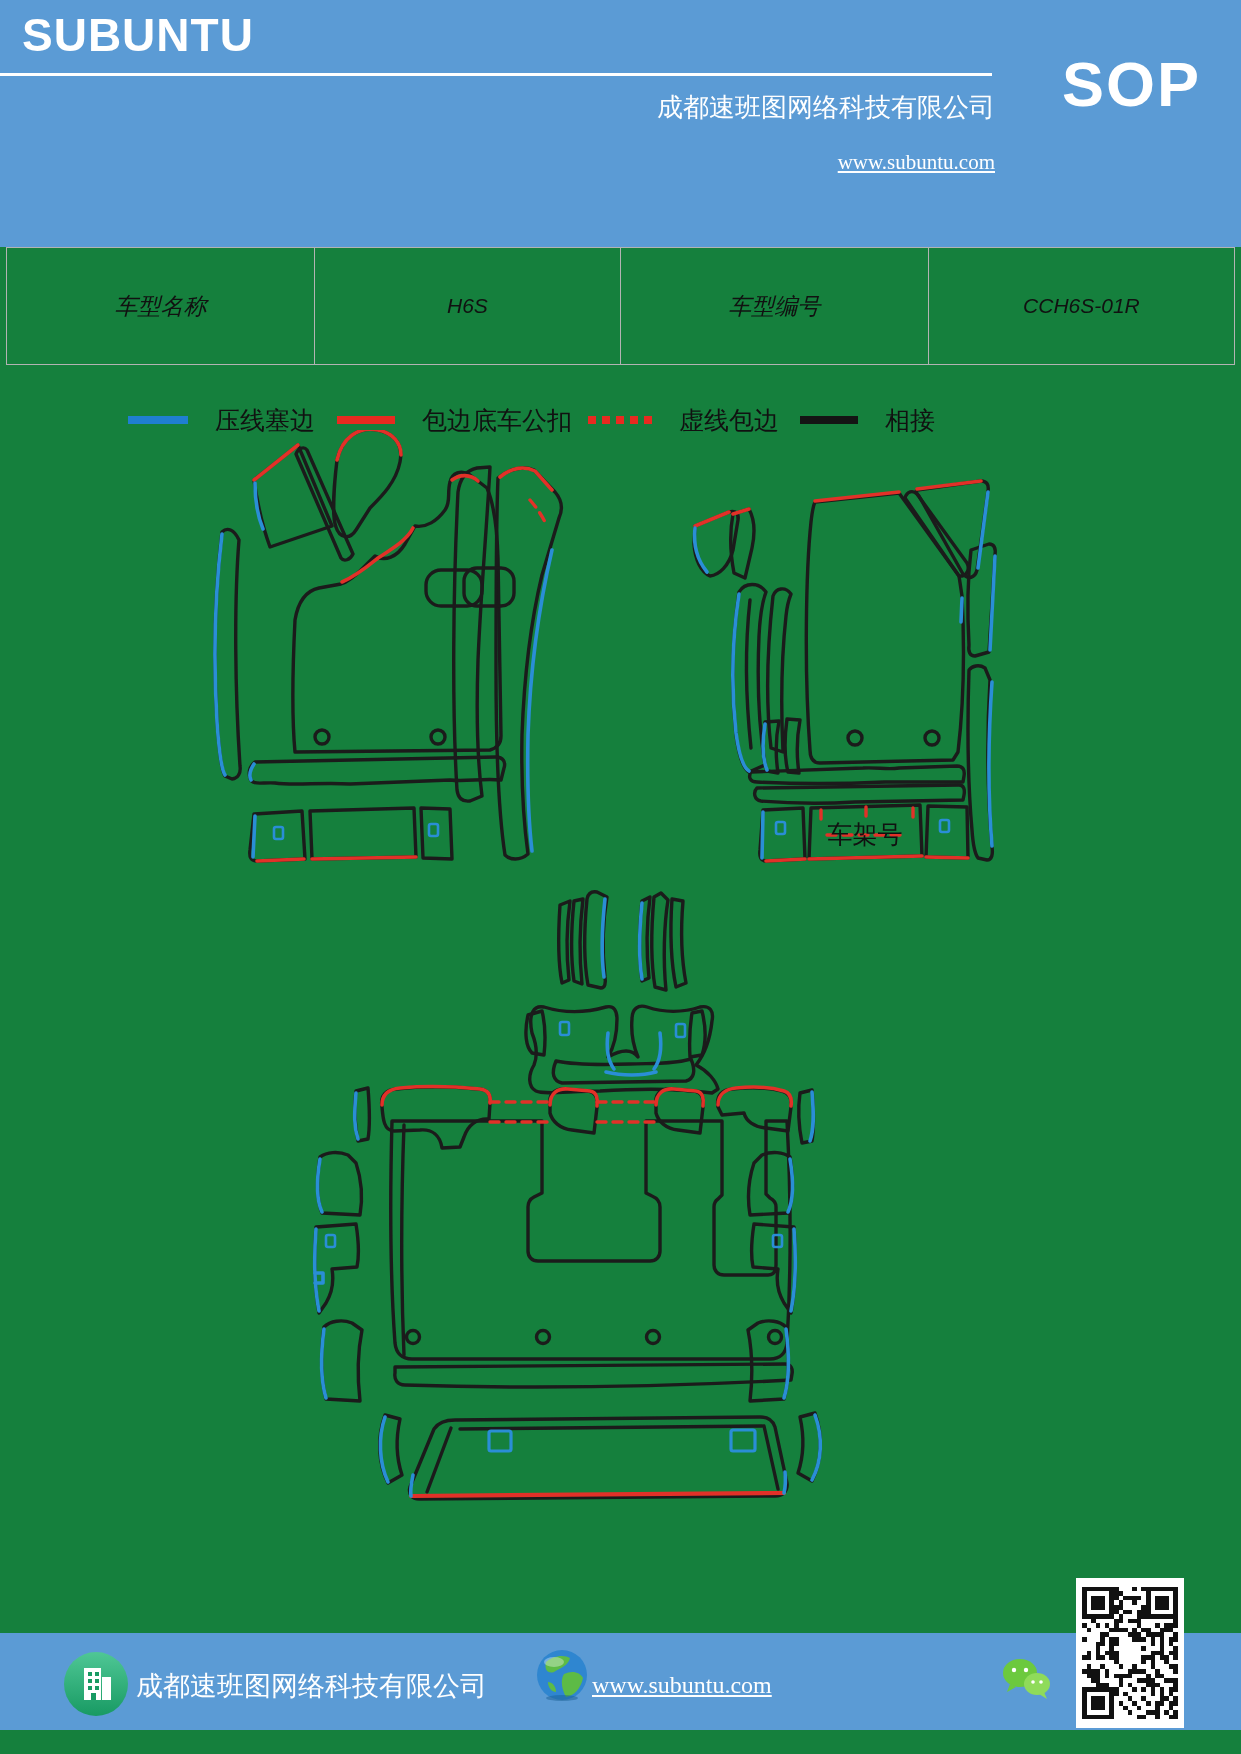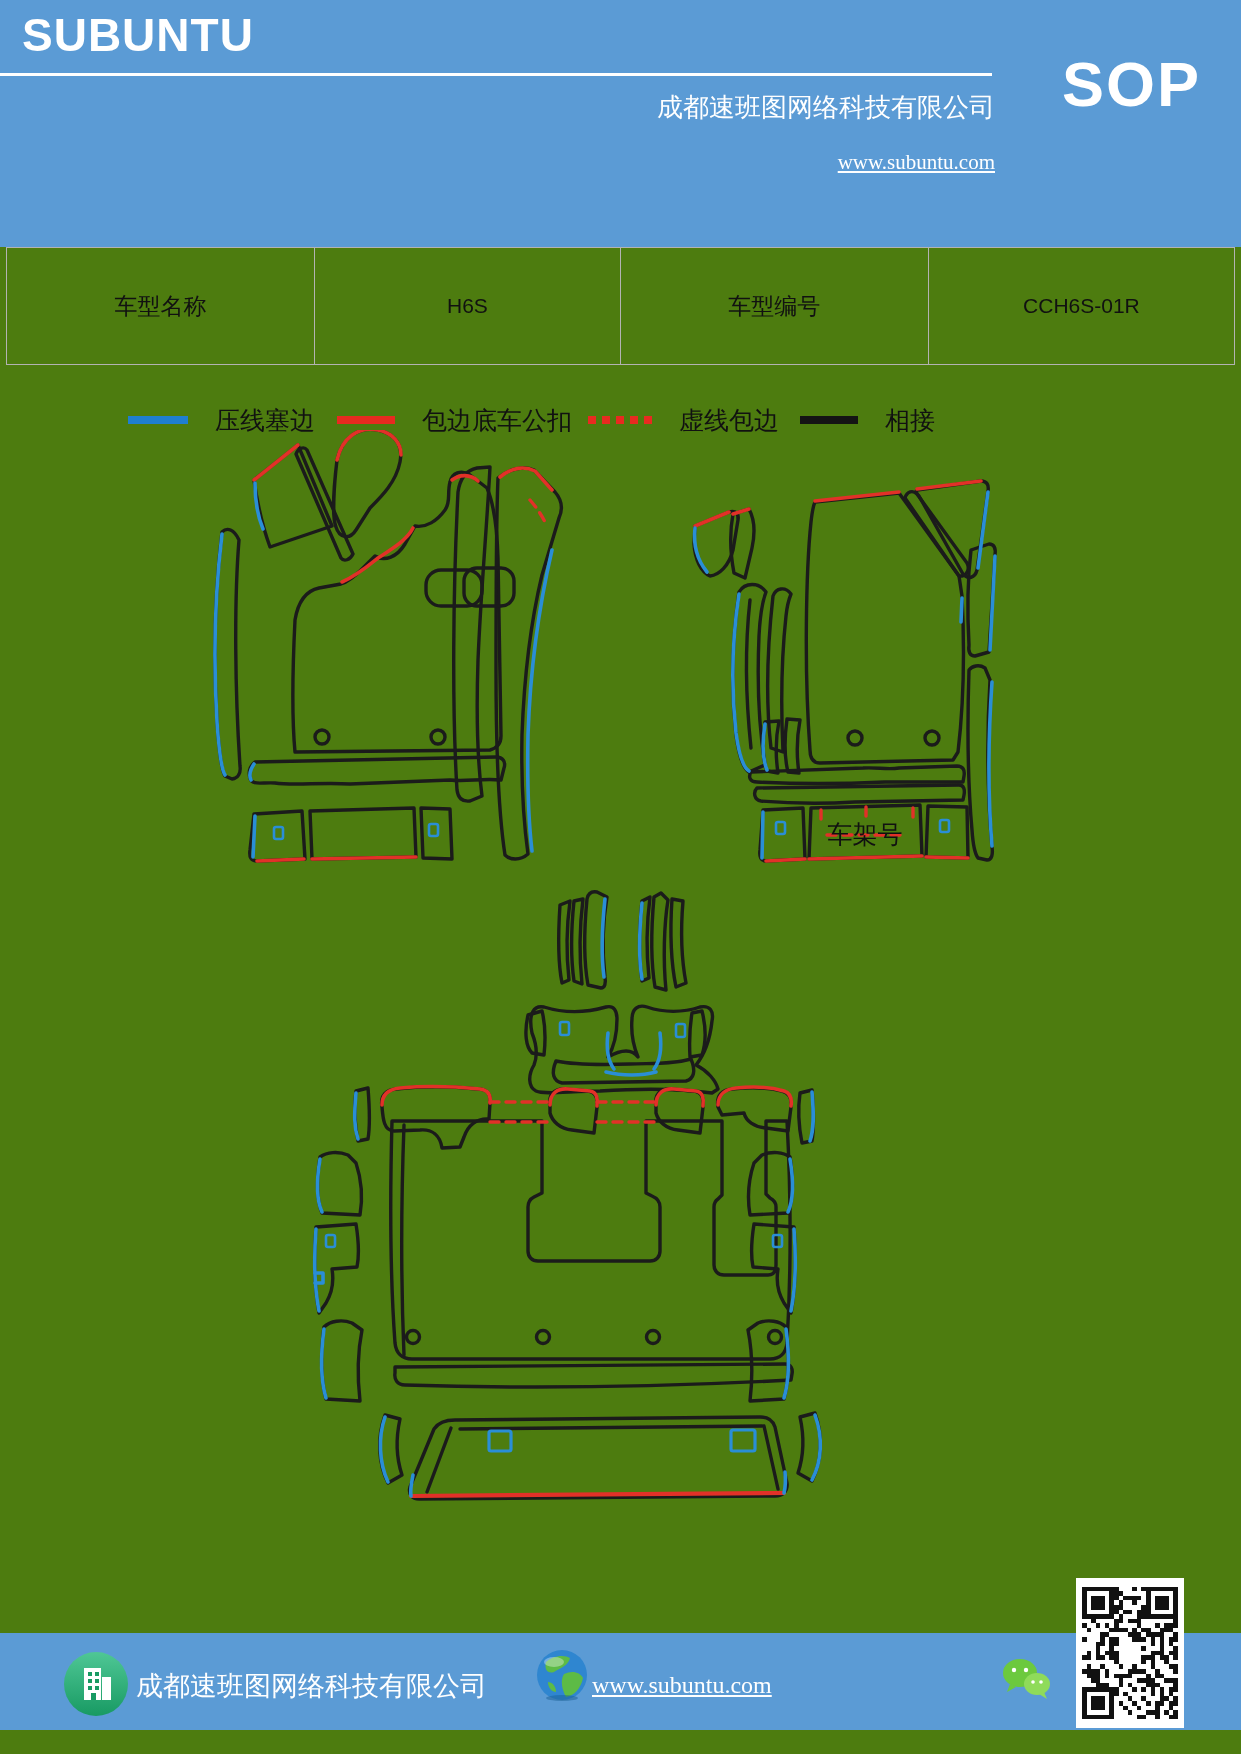--- a/index.html
+++ b/index.html
@@ -1,34 +1,34 @@
 <!DOCTYPE html>
 <html><head>
 <meta charset="utf-8">
 <style>
   html,body{margin:0;padding:0;background:#e9e9e9;}
-  .page{position:relative;width:1241px;height:1754px;background:#4d7c0f;overflow:hidden;
+  .page{position:relative;width:1241px;height:1754px;background:#15803d;overflow:hidden;
         font-family:"Liberation Sans",sans-serif;margin:0 auto;}
   
   .hdr{position:absolute;left:0;top:0;width:1241px;height:247px;background:#5b9bd5;}
   .hdr-logo{position:absolute;left:22px;top:8px;color:#fff;font-weight:bold;
             font-size:46px;letter-spacing:1px;font-family:"Liberation Sans",sans-serif;}
   .hdr-rule{position:absolute;left:0;top:73px;width:992px;height:3px;background:#fff;}
   .hdr-title{position:absolute;left:28px;top:133px;color:#fff;font-size:35px;
              font-family:"Liberation Serif",serif;}
   .hdr-company{position:absolute;left:605px;top:90px;width:390px;text-align:right;
                color:#fff;font-size:26px;font-family:"Liberation Serif",serif;}
   .hdr-web{position:absolute;left:605px;top:150px;width:390px;text-align:right;color:#fff;
            font-size:21px;font-family:"Liberation Serif",serif;text-decoration:underline;cursor:pointer;}
   .hdr-mail{position:absolute;left:605px;top:179px;width:390px;text-align:right;color:#fff;
             font-size:21px;font-family:"Liberation Serif",serif;}
   .hdr-sop{position:absolute;right:40px;top:48px;color:#fff;font-size:63px;font-weight:bold;
            letter-spacing:2px;font-family:"Liberation Sans",sans-serif;}
   
-  .tbl{position:absolute;left:6px;top:247px;width:1229px;height:118px;border-collapse:collapse;}
+  .tbl{position:absolute;left:6px;top:247px;width:1229px;height:118px;border-collapse:collapse;font-style:italic;}
   .tbl td{border:1px solid #b3b3b3;text-align:center;vertical-align:middle;height:59px;color:#111;}
   .tbl .lab{font-family:"Liberation Serif",serif;font-size:23px;width:310px;}
   .tbl .val{font-family:"Liberation Sans",sans-serif;font-size:21px;width:307px;}
   
   .legend{position:absolute;left:0;top:400px;width:1241px;height:40px;}
   .lg-item{position:absolute;top:0;height:40px;display:flex;align-items:center;}
   .sw{display:inline-block;height:8px;}
   .sw-blue{width:60px;background:#1f7fd0;}
   .sw-red{width:58px;background:#e82a20;}
   .sw-dash{width:64px;height:8px;background:repeating-linear-gradient(90deg,#e82a20 0 8px,rgba(0,0,0,0) 8px 14px);}

